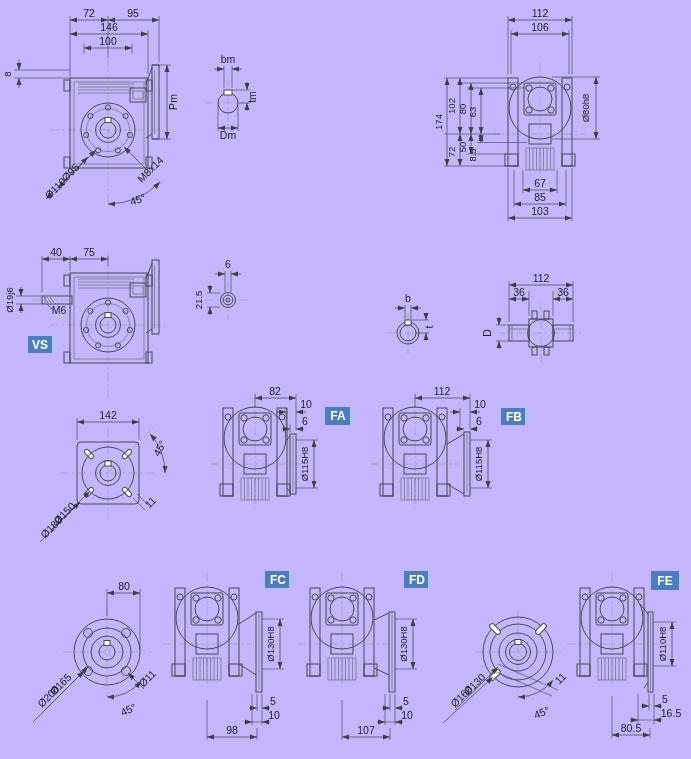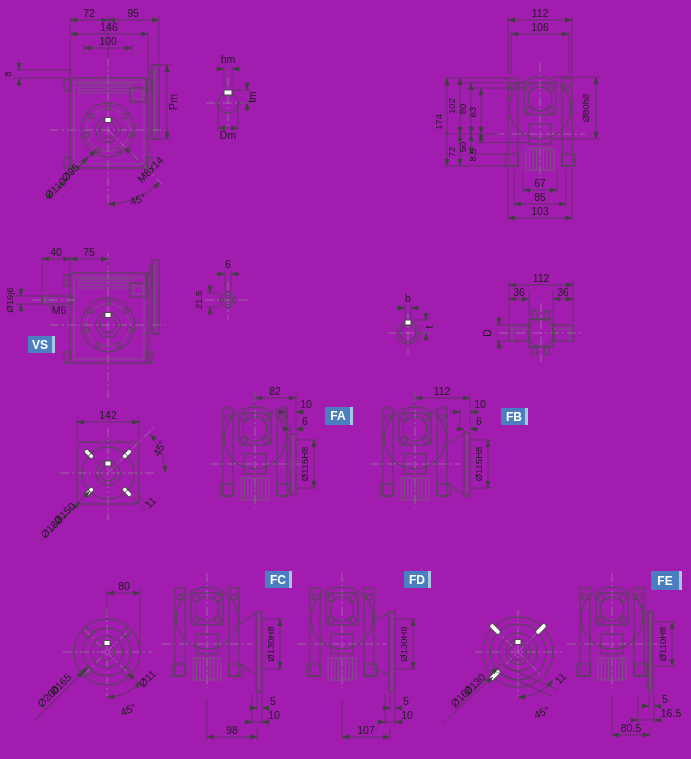--- a/index.html
+++ b/index.html
@@ -1,16 +1,16 @@
 <!DOCTYPE html>
 <html><head>
 <meta charset="utf-8">
 <style>
   html,body{margin:0;padding:0;background:#f4f4f4;}
-  .canvas{position:relative;width:691px;height:759px;background:#a21caf;overflow:hidden;
+  .canvas{position:relative;width:691px;height:759px;background:#c4b5fd;overflow:hidden;
           font-family:"Liberation Sans",sans-serif;}
   svg text{font-family:"Liberation Sans",sans-serif;}
   .d{stroke:#4a4a4a;fill:none;stroke-width:1;}
   .t{stroke:#6b6b6b;fill:none;stroke-width:.65;}
   .c{stroke:#9a9a9a;fill:none;stroke-width:.6;stroke-dasharray:9 3 2 3;}
   .e{stroke:#3f3f3f;fill:none;stroke-width:.6;}
   .m{stroke:#3f3f3f;fill:none;stroke-width:.7;}
   .wf{fill:#ffffff;stroke:#4a4a4a;stroke-width:1;}
   .dt{fill:#1e1e1e;font-size:10.5px;text-anchor:middle;}
   .dts{fill:#1e1e1e;font-size:9.5px;text-anchor:middle;}

